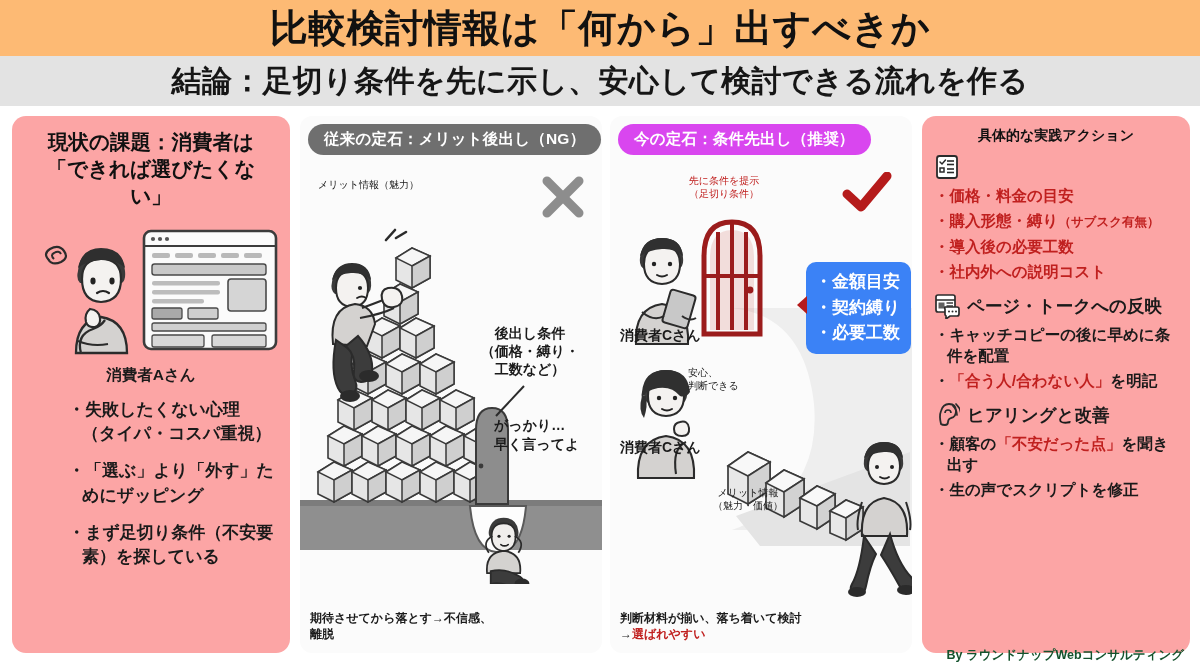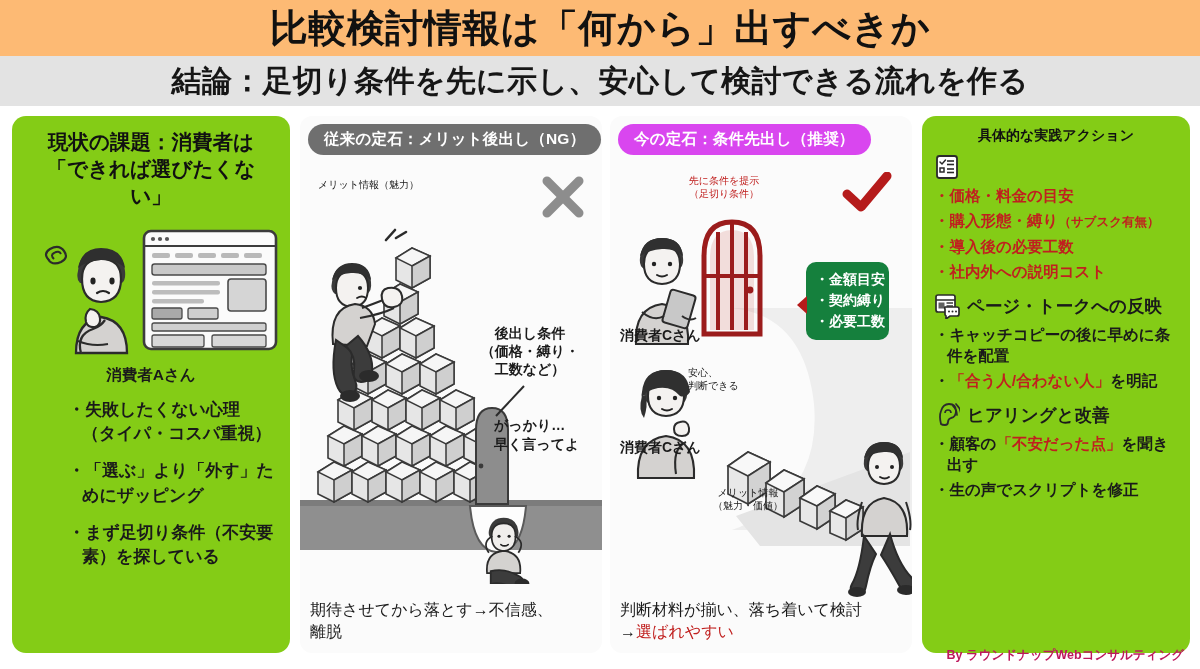--- a/index.html
+++ b/index.html
@@ -38,21 +38,21 @@
     gap:10px;
     padding:10px 12px 0 12px;
     box-sizing:border-box;
     height:547px;
   }
   .col-left{width:278px;flex:none;}
   .col-mid{width:612px;flex:none;display:flex;gap:8px;}
   .col-right{width:268px;flex:none;}
 
   .panel{
-    background:#84cc16;
+    background:#fca5a5;
     border-radius:14px;
     box-sizing:border-box;
     height:100%;
     position:relative;
   }
 
   
   .col-left .panel{padding:12px 14px;}
   .lp-head{
     text-align:center;font-size:20.5px;font-weight:bold;line-height:1.32;
@@ -87,28 +87,28 @@
     position:absolute;right:16px;top:58px;width:46px;height:46px;
   }
   .mark-check{
     position:absolute;right:20px;top:56px;width:50px;height:42px;
   }
   .lbl{font-size:10px;font-weight:normal;line-height:1.3;}
   .lbl-sm{font-size:14px;font-weight:bold;line-height:1.3;}
   .lbl-red{color:#c0201f;}
   .foot-note{
     position:absolute;left:10px;right:18px;bottom:10px;
-    font-size:16px;font-weight:normal;line-height:1.38;
+    font-size:12px;font-weight:bold;line-height:1.38;
   }
   .red-txt{color:#c0201f;}
 
   .redbox{
-    position:absolute;background:#15803d;border-radius:10px;
-    color:#fff;font-size:14px;font-weight:bold;line-height:1.5;
-    padding:7px 4px 8px 9px;
+    position:absolute;background:#3b82f6;border-radius:10px;
+    color:#fff;font-size:17px;font-weight:bold;line-height:1.5;
+    padding:7px 11px 8px 9px;
   }
   .redbox::before{
     content:"";position:absolute;left:-9px;top:34px;
     border-top:9px solid transparent;border-bottom:9px solid transparent;
     border-right:10px solid #b51b1b;
   }
   .redbox div{white-space:nowrap;}
 
   
   .col-right .panel{padding:11px 12px;}
@@ -120,21 +120,21 @@
   .rp-sec-title .ic{width:26px;height:26px;flex:none;display:block;}
   .rp-list{margin:0;padding:0;}
   .rp-list li{
     list-style:none;font-size:15.5px;font-weight:bold;line-height:1.38;margin-bottom:4px;
     text-indent:-13px;padding-left:13px;
   }
   .rp-list li::before{content:"・";}
   .rp-list li.red{color:#c0201f;}
   .tiny{font-size:12.5px;}
   .footer-credit{
-    position:absolute;right:16px;bottom:5px;font-size:12.5px;color:#be185d;font-weight:bold;
+    position:absolute;right:16px;bottom:5px;font-size:12.5px;color:#14532d;font-weight:bold;
   }
   svg{display:block;}
 </style>
 </head>
 <body>
 
 <div class="title-bar">
   <h1>比較検討情報は「何から」出すべきか</h1>
 </div>
 <div class="subtitle-bar">

